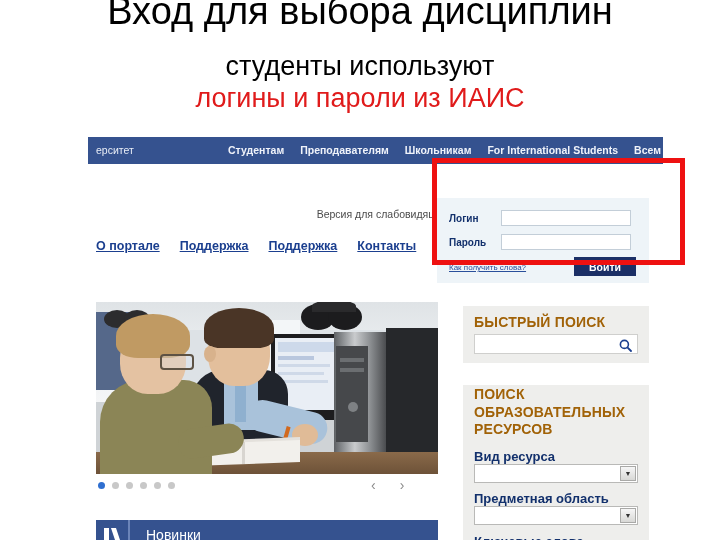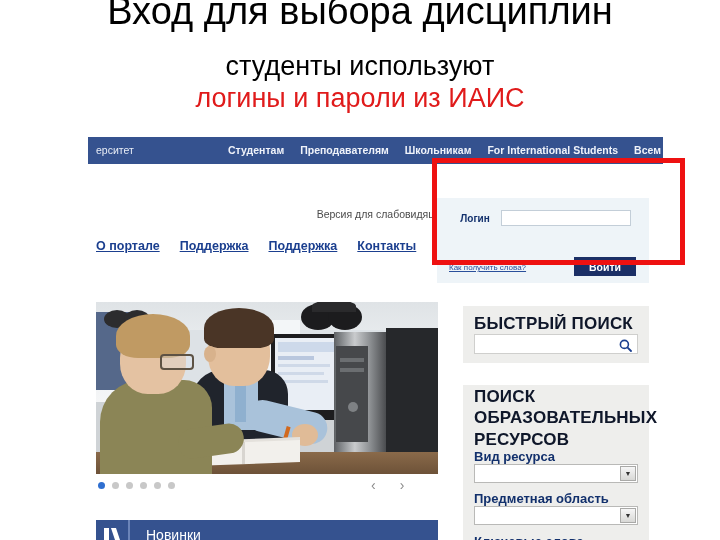--- a/index.html
+++ b/index.html
@@ -154,21 +154,20 @@
 
   #row-login { top: 12px; }
   #row-pass  { top: 36px; }
 
   .login-label {
     width: 52px;
     font-size: 10px;
     font-weight: bold;
     color: #12306c;
     white-space: nowrap;
-    text-align: center;
   }
 
   .login-input {
     width: 130px;
     height: 16px;
     background: #ffffff;
     border: 1px solid #c3ced8;
     box-sizing: border-box;
   }
 
@@ -342,23 +341,23 @@
   #quick-search {
     position: absolute;
     left: 375px;
     top: 142px;
     width: 186px;
     height: 57px;
     background: #eeeeec;
   }
 
   .widget-title {
-    font-size: 17px;
+    font-size: 14px;
     font-weight: bold;
-    color: #0f172a;
+    color: #a16207;
     letter-spacing: 0.2px;
   }
 
   #qs-title {
     position: absolute;
     left: 11px;
     top: 8px;
     white-space: nowrap;
   }
 
@@ -470,20 +469,24 @@
       <div id="util-links">
         <span class="util-item">О портале</span>
         <span class="util-item">Поддержка</span>
         <span class="util-item">Поддержка</span>
         <span class="util-item">Контакты</span>
       </div>
 
       <div id="login-panel">
         <div class="login-row" id="row-login">
           <span class="login-label">Логин</span>
+          <div class="login-input"></div>
+        </div>
+        <div class="login-row" id="row-pass">
+          <span class="login-label">Пароль</span>
           <div class="login-input"></div>
         </div>
         <div id="access-link">Как получить слова?</div>
         <div id="login-submit">Войти</div>
       </div>
 
       <div id="carousel">
         <div id="photo">
           <div class="p-wall-bg"></div>
           <div class="p-wallband"></div>

